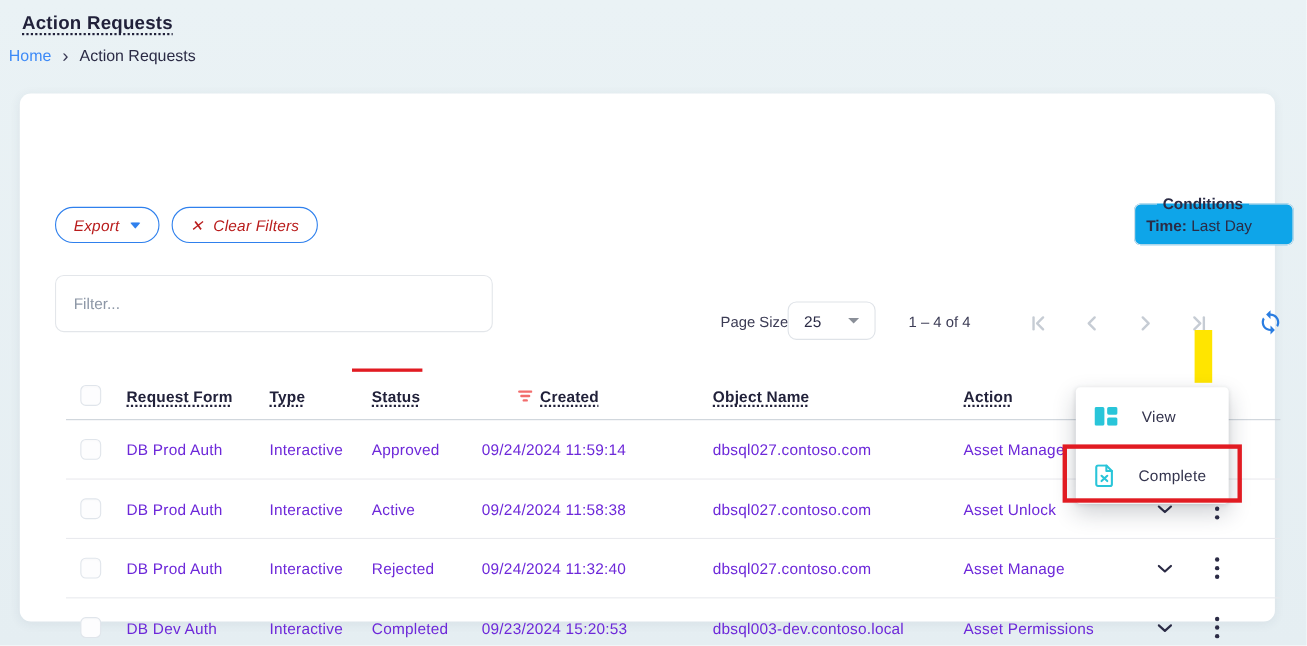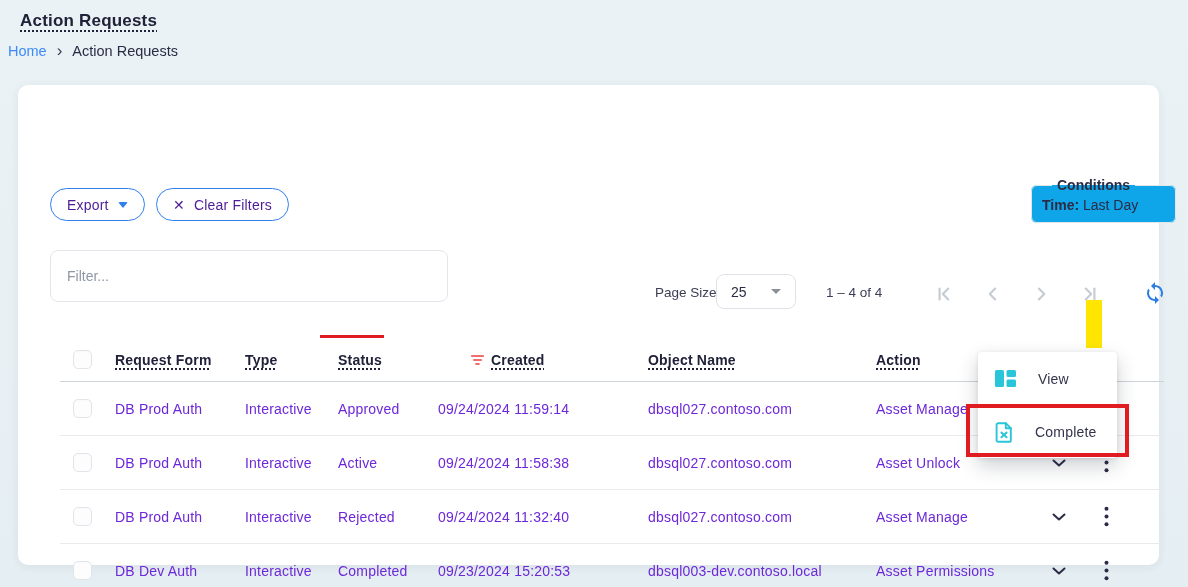--- a/index.html
+++ b/index.html
@@ -12,22 +12,22 @@
     text-decoration:underline; text-decoration-style:dotted; text-decoration-thickness:2px; text-underline-offset:4px; letter-spacing:.2px; }
   .breadcrumb { position:absolute; left:8px; top:42px; font-size:14.5px; color:#2b2b45; display:flex; align-items:flex-end; gap:10px; }
   .breadcrumb .home { color:#3d8af7; cursor:pointer; }
   .breadcrumb .sep { color:#3a3a55; font-size:17px; line-height:1; }
 
   
   .card { position:absolute; left:18px; top:85px; width:1141px; height:480px; background:#ffffff; border-radius:10px;
     box-shadow:0 2px 10px rgba(40,60,80,.07); }
 
   
-  .btn { position:absolute; height:33px; border:1px solid #2f80ed; border-radius:17px; background:#fff; color:#4c1d95;
-    font-size:14px; font-family:inherit; display:flex; align-items:center; gap:9px; padding:0 16px; cursor:pointer; letter-spacing:.2px; }
+  .btn { position:absolute; height:33px; border:1px solid #2f80ed; border-radius:17px; background:#fff; color:#b91c1c;
+    font-size:14px; font-family:inherit; display:flex; align-items:center; gap:9px; padding:0 16px; cursor:pointer; letter-spacing:.2px;font-style:italic; }
   .btn-export { left:32px; top:103px; }
   .btn-clear  { left:138px; top:103px; }
   .caret-down { width:0; height:0; border-left:5px solid transparent; border-right:5px solid transparent; border-top:6px solid #2f80ed; border-radius:2px; }
   .x-glyph { font-size:14px; line-height:1; }
 
   
   .conditions { position:absolute; left:1013px; top:92px; width:145px; border:1px solid #e2e6ea; border-radius:6px;
     padding:2px 8px 9px 10px; background:#0ea5e9; }
   .conditions legend { font-size:14px; font-weight:bold; color:#2b2b45; padding:0 5px; margin-left:10px; }
   .conditions .cond-line { font-size:14px; color:#2b2b45; margin-top:2px; }

